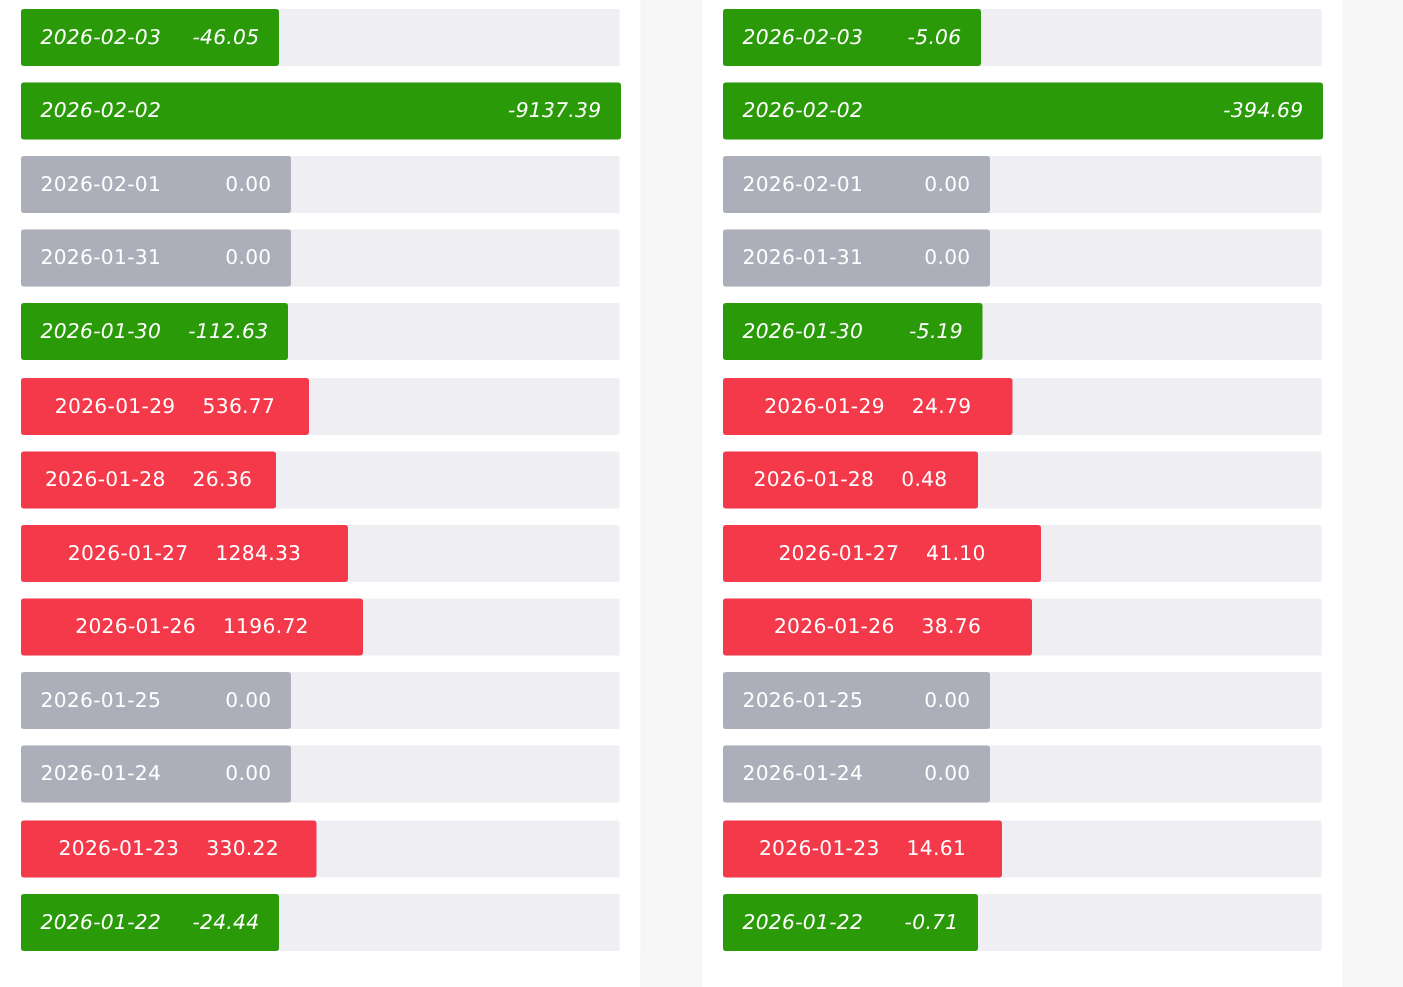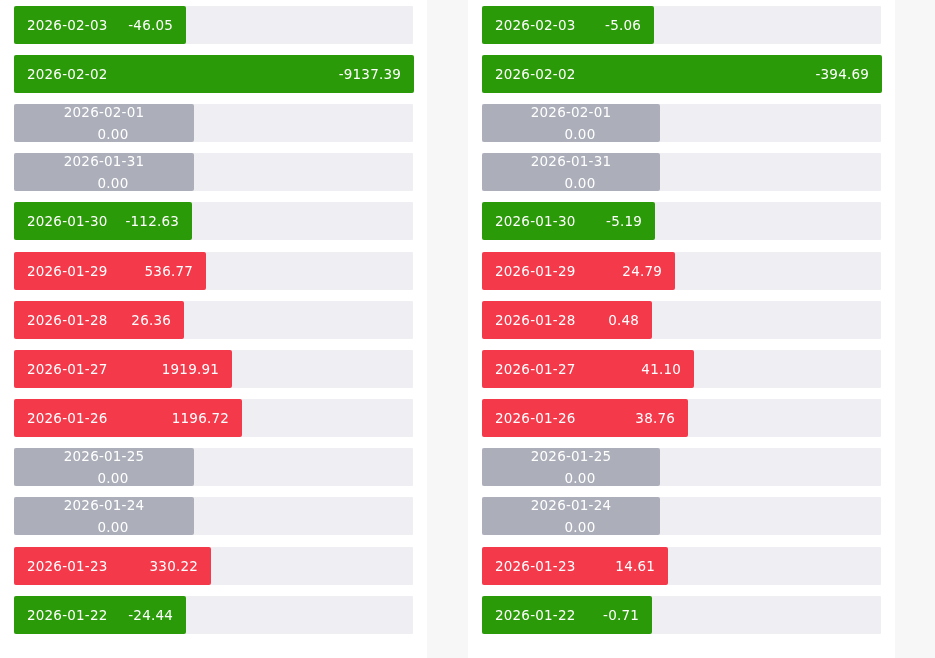--- a/index.html
+++ b/index.html
@@ -66,23 +66,23 @@
     display: flex;
     align-items: center;
     justify-content: space-between;
     padding: 0 13px;
     color: #ffffff;
     font-size: 13.5px;
     letter-spacing: 0.2px;
     white-space: nowrap;
     overflow: hidden;
   }
-  .bar.pos { background: #f4394b; }
-  .bar.neg { background: #2b9a08; }
-  .bar.zero { background: #acafba; flex-direction: column; }
+  .bar.pos { background: #f4394b; justify-content: center; }
+  .bar.neg { background: #2b9a08; font-style: italic; }
+  .bar.zero { background: #acafba; }
 
   .bar .date {
     font-weight: 400;
   }
   .bar .val {
     font-weight: 400;
     margin-left: 18px;
   }
 
   
@@ -163,21 +163,21 @@
             <div class="bar pos" style="width: 170px;">
               <span class="date">2026-01-28</span>
               <span class="val">26.36</span>
             </div>
           </div>
         </div>
         <div class="row">
           <div class="track">
             <div class="bar pos" style="width: 218px;">
               <span class="date">2026-01-27</span>
-              <span class="val">1919.91</span>
+              <span class="val">1284.33</span>
             </div>
           </div>
         </div>
         <div class="row">
           <div class="track">
             <div class="bar pos" style="width: 228px;">
               <span class="date">2026-01-26</span>
               <span class="val">1196.72</span>
             </div>
           </div>

